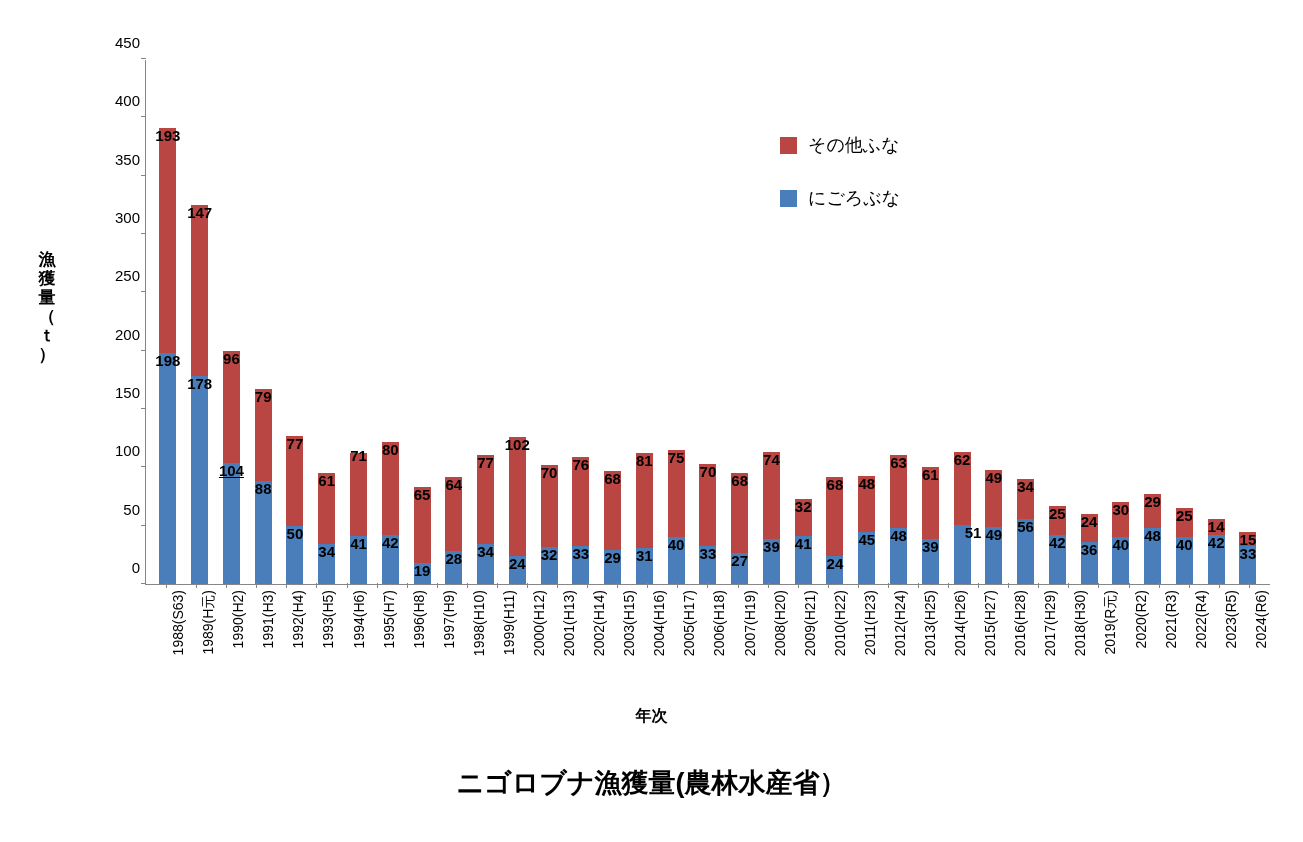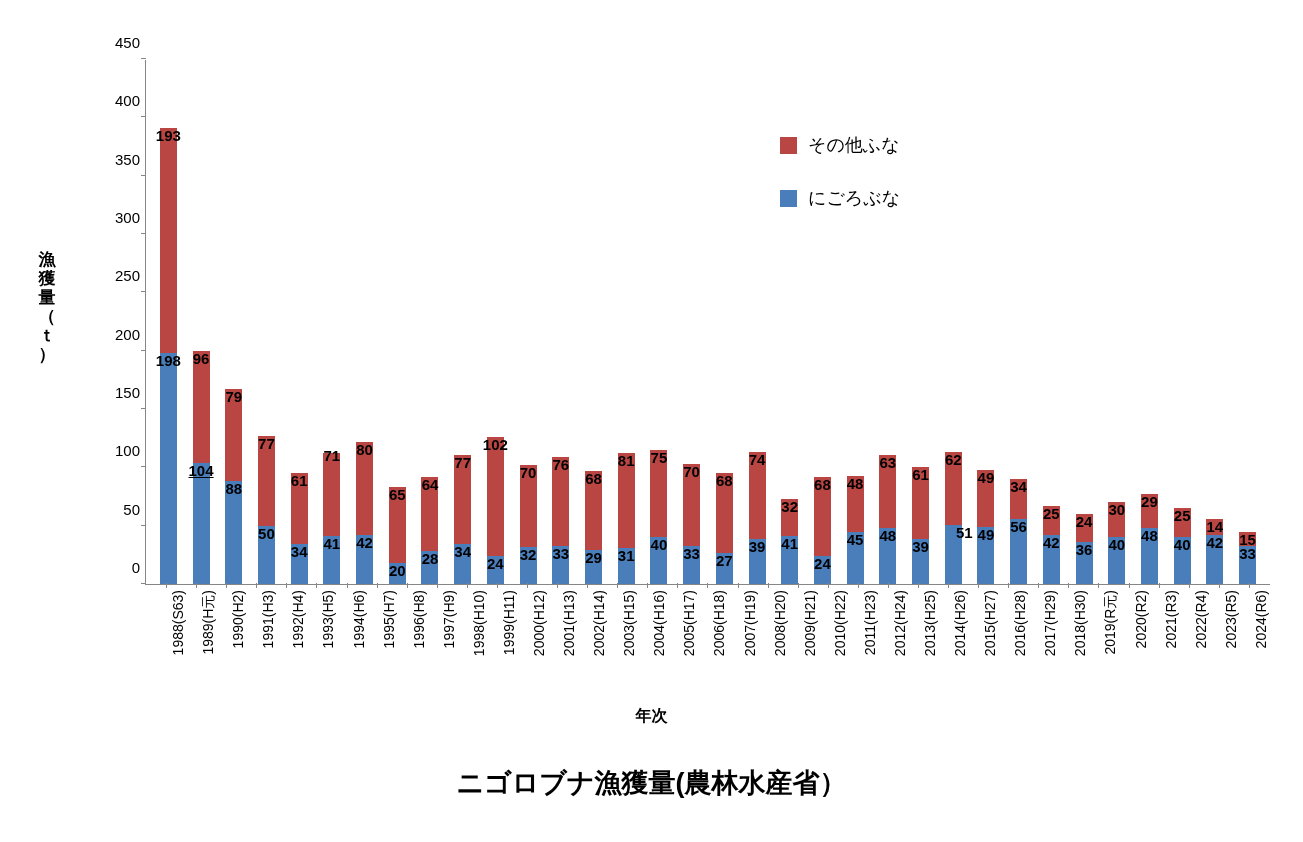--- a/index.html
+++ b/index.html
@@ -211,20 +211,28 @@
         <div class="bar-col">
           <div class="bar-stack">
             <div class="seg-other" style="height: 225.167px; background: rgb(185, 70, 67);"></div>
             <div class="seg-nigoro" style="height: 231px; background: rgb(74, 126, 187);"></div>
           </div>
           <div class="val-label" style="bottom: 440.167px;">193</div>
           <div class="val-label" style="bottom: 215px;">198</div>
         </div>
         <div class="bar-col">
           <div class="bar-stack">
+            <div class="seg-other" style="height: 171.5px; background: rgb(185, 70, 67);"></div>
+            <div class="seg-nigoro" style="height: 207.667px; background: rgb(74, 126, 187);"></div>
+          </div>
+          <div class="val-label" style="bottom: 363.167px;">147</div>
+          <div class="val-label" style="bottom: 191.667px;">178</div>
+        </div>
+        <div class="bar-col">
+          <div class="bar-stack">
             <div class="seg-other" style="height: 112px; background: rgb(185, 70, 67);"></div>
             <div class="seg-nigoro" style="height: 121.333px; background: rgb(74, 126, 187);"></div>
           </div>
           <div class="val-label" style="bottom: 217.333px;">96</div>
           <div class="val-label" style="bottom: 105.333px; text-decoration: underline;">104</div>
         </div>
         <div class="bar-col">
           <div class="bar-stack">
             <div class="seg-other" style="height: 92.1667px; background: rgb(185, 70, 67);"></div>
             <div class="seg-nigoro" style="height: 102.667px; background: rgb(74, 126, 187);"></div>
@@ -263,21 +271,21 @@
           </div>
           <div class="val-label" style="bottom: 126.333px;">80</div>
           <div class="val-label" style="bottom: 33px;">42</div>
         </div>
         <div class="bar-col">
           <div class="bar-stack">
             <div class="seg-other" style="height: 75.8333px; background: rgb(185, 70, 67);"></div>
             <div class="seg-nigoro" style="height: 21px; background: rgb(74, 126, 187);"></div>
           </div>
           <div class="val-label" style="bottom: 80.8333px;">65</div>
-          <div class="val-label" style="bottom: 5px;">20</div>
+          <div class="val-label" style="bottom: 5px;">19</div>
         </div>
         <div class="bar-col">
           <div class="bar-stack">
             <div class="seg-other" style="height: 74.6667px; background: rgb(185, 70, 67);"></div>
             <div class="seg-nigoro" style="height: 32.6667px; background: rgb(74, 126, 187);"></div>
           </div>
           <div class="val-label" style="bottom: 91.3333px;">64</div>
           <div class="val-label" style="bottom: 16.6667px;">28</div>
         </div>
         <div class="bar-col">

